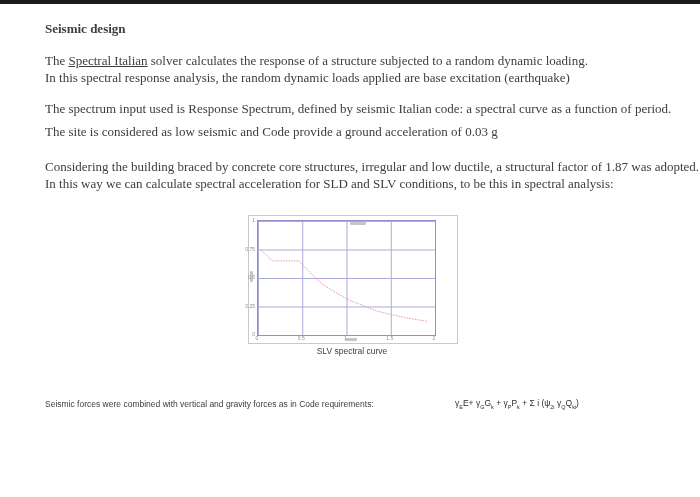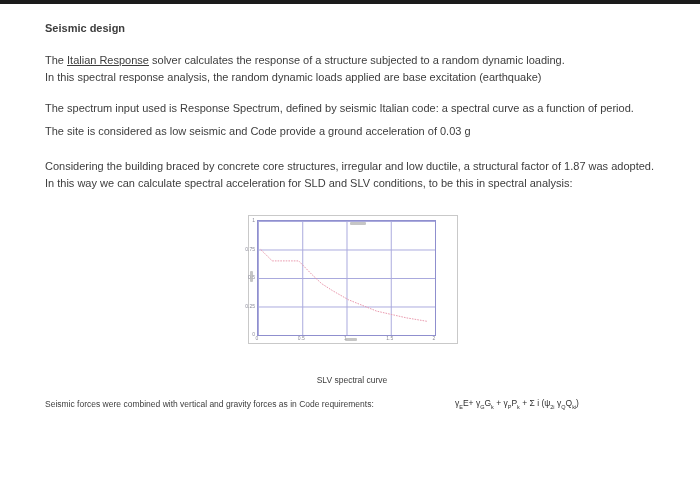--- a/index.html
+++ b/index.html
@@ -1,19 +1,19 @@
 <!DOCTYPE html>
 <html><head>
 <meta charset="utf-8">
 <style>
   html,body{margin:0;padding:0;}
   body{width:700px;height:497px;background:#ffffff;position:relative;overflow:hidden;
        font-family:"Liberation Sans", sans-serif;color:#3d3d3d;}
   .top-bar{position:absolute;left:0;top:0;width:700px;height:4px;background:#1b1b1b;}
-  .txt{position:absolute;left:45px;font-size:11px;line-height:11px;white-space:nowrap;}
+  .txt{position:absolute;left:45px;font-size:13px;line-height:11px;white-space:nowrap;font-family:Liberation Serif, serif;}
   .bold{font-weight:bold;}
   .u{text-decoration:underline;}
   
   .chart-box{position:absolute;left:248px;top:215px;width:208px;height:127px;
              background:#ffffff;border:1px solid #c9c9c9;}
   .plot{position:absolute;left:8px;top:4px;width:177px;height:114px;
         border:1px solid #8f8fce;background:#ffffff;
         background-image:
           linear-gradient(to right,#a9a9dd 1px,transparent 1px),
           linear-gradient(to bottom,#a9a9dd 1px,transparent 1px);
@@ -23,33 +23,33 @@
   .xticks span{position:absolute;top:0;transform:translateX(-50%);
                font-size:5px;line-height:5px;color:#8a8a9a;}
   .yticks{position:absolute;left:0;top:4px;width:7px;height:114px;}
   .yticks span{position:absolute;right:1px;transform:translateY(-50%);
                font-size:5px;line-height:5px;color:#8a8a9a;}
   .smudge{position:absolute;background:#b3b3b3;opacity:0.75;border-radius:1px;}
   .smudge.title{left:92px;top:1px;width:16px;height:3px;}
   .smudge.xlab{left:96px;bottom:1px;width:12px;height:3px;}
   .smudge.ylab{left:1px;top:55px;width:3px;height:11px;}
   .caption{position:absolute;left:248px;top:346px;width:208px;text-align:center;
-           font-size:8.5px;color:#3d3d3d;margin-top:29px;}
+           font-size:8.5px;color:#3d3d3d;}
   .forces-label{position:absolute;left:45px;top:399px;font-size:8.5px;white-space:nowrap;}
   .formula{position:absolute;left:455px;top:398px;font-size:8.5px;white-space:nowrap;color:#2e2e2e;}
   .formula sub{font-size:5.5px;}
 </style>
 </head>
 <body>
 
 <div class="top-bar"></div>
 
 <div class="txt bold" style="top:23px;">Seismic design</div>
 
-<div class="txt" style="top:55px;"><span>The </span><span class="u">Italian Response</span><span> solver calculates the response of a structure subjected to a random dynamic loading.</span></div>
+<div class="txt" style="top:55px;"><span>The </span><span class="u">Spectral Italian</span><span> solver calculates the response of a structure subjected to a random dynamic loading.</span></div>
 <div class="txt" style="top:72px;">In this spectral response analysis, the random dynamic loads applied are base excitation (earthquake)</div>
 <div class="txt" style="top:103px;">The spectrum input used is Response Spectrum, defined by seismic Italian code: a spectral curve as a function of period.</div>
 
 <div class="txt" style="top:126px;">The site is considered as low seismic and Code provide a ground acceleration of 0.03 g</div>
 
 <div class="txt" style="top:161px;">Considering the building braced by concrete core structures, irregular and low ductile, a structural factor of 1.87 was adopted.</div>
 <div class="txt" style="top:178px;">In this way we can calculate spectral acceleration for SLD and SLV conditions, to be this in spectral analysis:</div>
 
 <div class="chart-box">
   <div class="plot">

